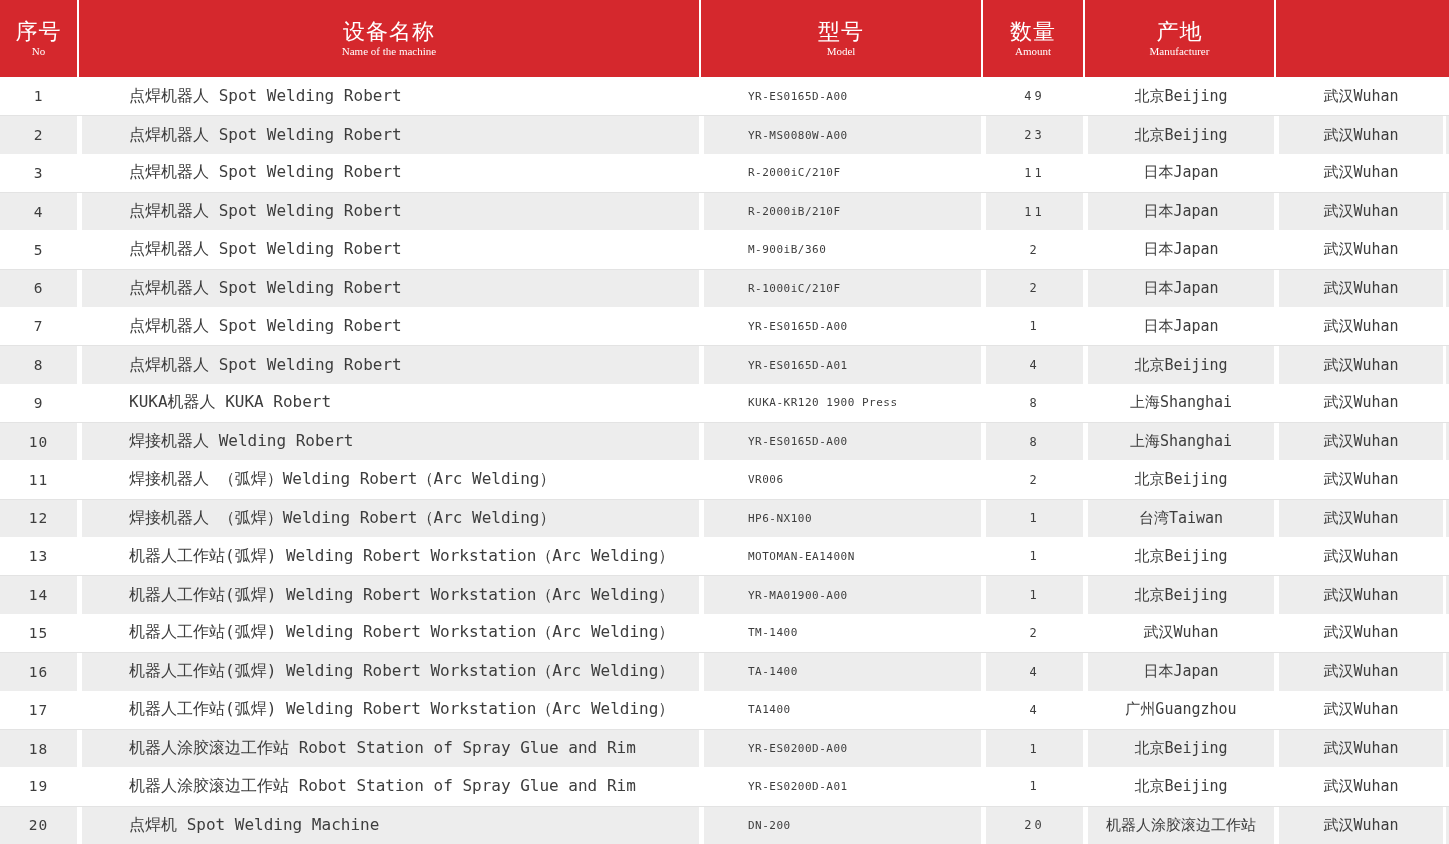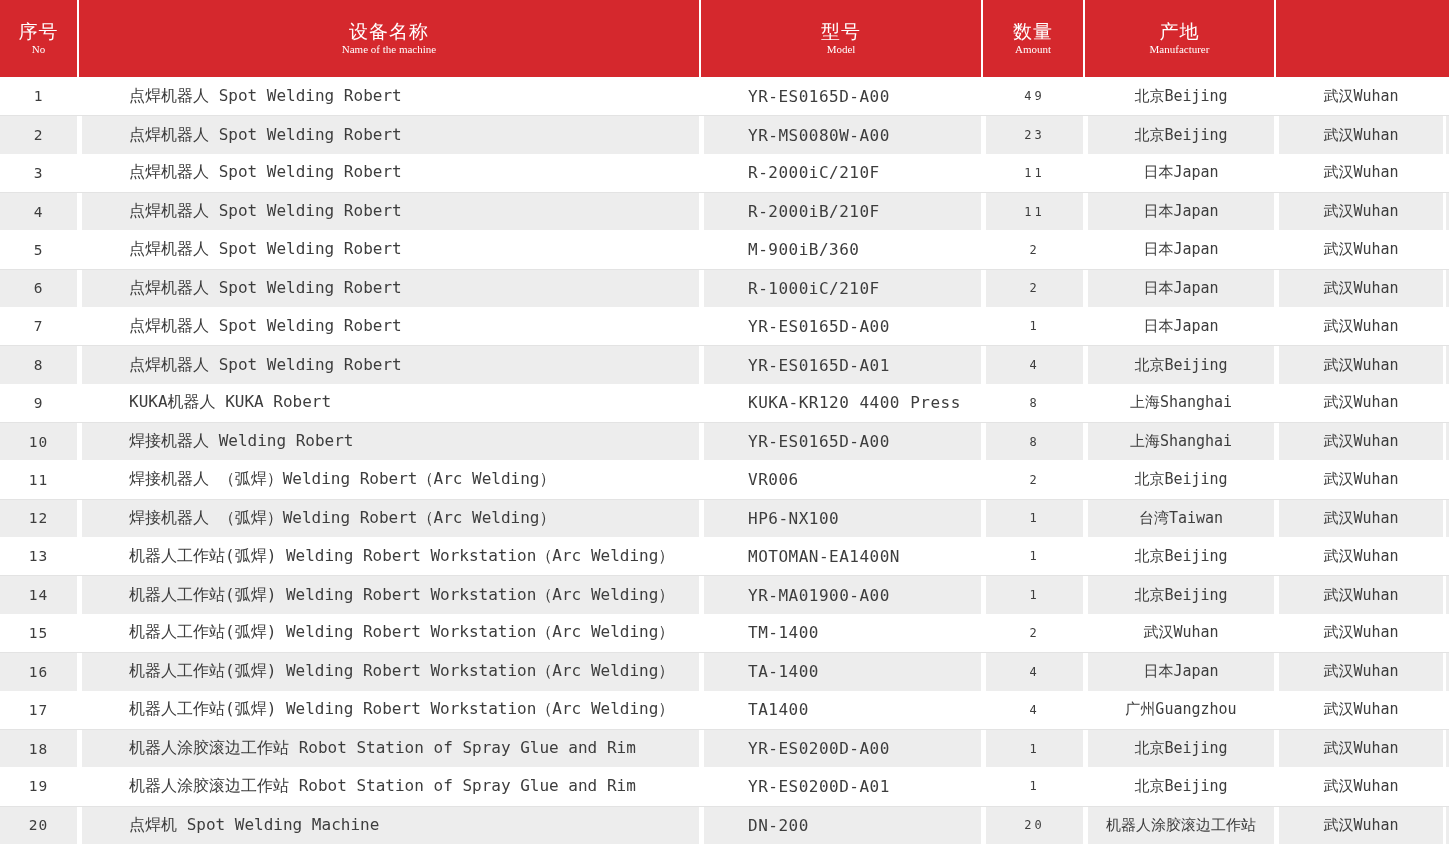--- a/index.html
+++ b/index.html
@@ -25,39 +25,39 @@
     height:77px;
     background:var(--accent);
     color:#fff;
   }
   .th{
     display:flex;flex-direction:column;justify-content:center;align-items:center;
     text-align:center;line-height:1.18;
     border-left:2px solid #fff;
   }
   .th:first-child{border-left:none;}
-  .th .cn{font-family:Liberation Serif, serif;font-size:19px;font-weight:500;letter-spacing:1px;}
+  .th .cn{font-family:Liberation Serif, serif;font-size:22px;font-weight:500;letter-spacing:1px;}
   .th .en{font-family:"Liberation Serif","DejaVu Serif",serif;font-size:11px;font-weight:400;}
   .th-sliver{border-left:2px solid #fff;background:var(--accent);}
 
   
   .tbody{flex:1;display:flex;flex-direction:column;}
   .tr{height:38.35px;flex:none;background:#fff;}
   .tr.alt{border-top:1px solid var(--line);}
   .td{
     display:flex;align-items:center;
     font-size:15px;
     white-space:nowrap;overflow:hidden;
     border-left:5px solid #fff;
   }
   .td:first-child{border-left:none;}
   .tr.alt .td{background:var(--stripe);}
   .td-no{justify-content:center;font-size:14.5px;letter-spacing:1px;}
   .td-name{padding-left:47px;font-size:16px;}
-  .td-model{padding-left:44px;font-size:16px;letter-spacing:0.5px;}
+  .td-model{padding-left:44px;font-size:11px;letter-spacing:0.5px;}
   .td-amount{justify-content:center;font-size:12px;letter-spacing:3px;}
   .td-manufacturer{justify-content:center;font-size:15px;}
   .td-location{justify-content:center;font-size:15px;}
   .td-sliver{border-left:3px solid #fff;padding:0;}
 </style>
 </head>
 <body>
 
 <div class="table">
 
@@ -154,21 +154,21 @@
     <div class="td td-name">点焊机器人 Spot Welding Robert</div>
     <div class="td td-model">YR-ES0165D-A01</div>
     <div class="td td-amount">4</div>
     <div class="td td-manufacturer">北京Beijing</div>
     <div class="td td-location">武汉Wuhan</div>
     <div class="td td-sliver"></div>
   </div>
       <div class="grid-row tr">
     <div class="td td-no">9</div>
     <div class="td td-name">KUKA机器人 KUKA Robert</div>
-    <div class="td td-model">KUKA-KR120 4400 Press</div>
+    <div class="td td-model">KUKA-KR120 1900 Press</div>
     <div class="td td-amount">8</div>
     <div class="td td-manufacturer">上海Shanghai</div>
     <div class="td td-location">武汉Wuhan</div>
     <div class="td td-sliver"></div>
   </div>
       <div class="grid-row tr alt">
     <div class="td td-no">10</div>
     <div class="td td-name">焊接机器人 Welding Robert</div>
     <div class="td td-model">YR-ES0165D-A00</div>
     <div class="td td-amount">8</div>

